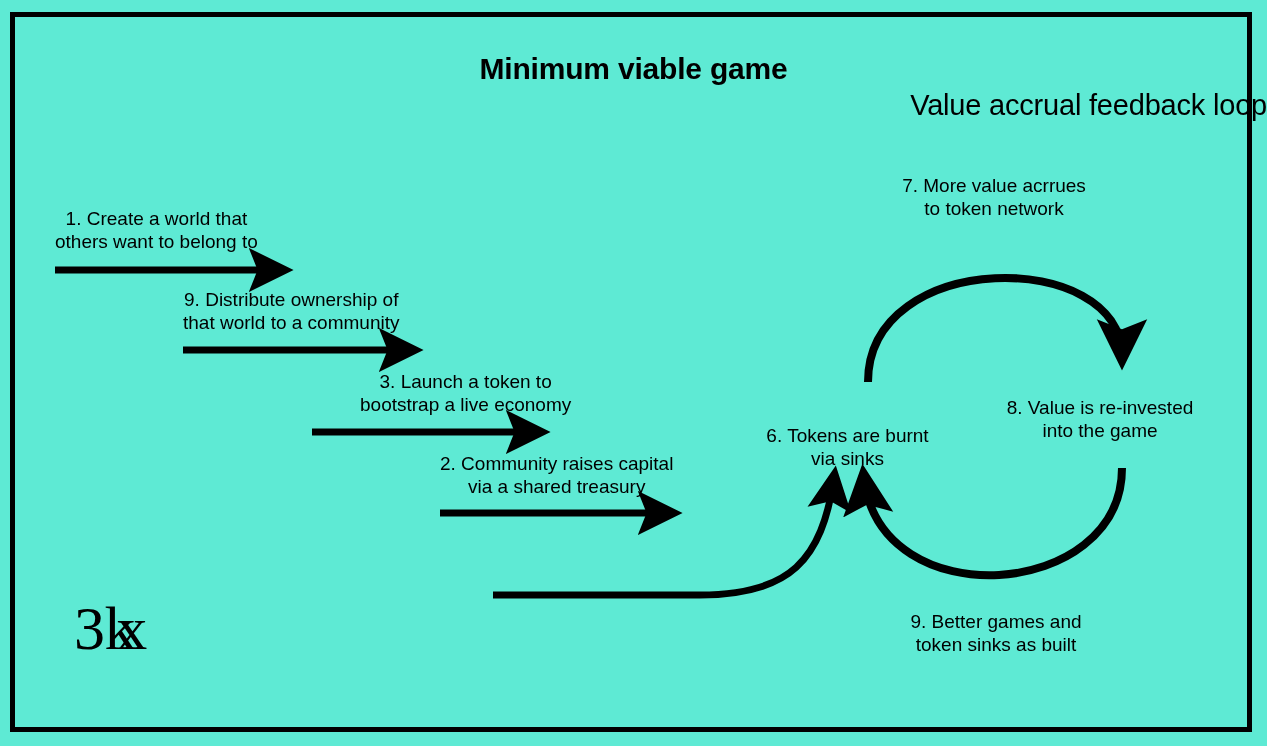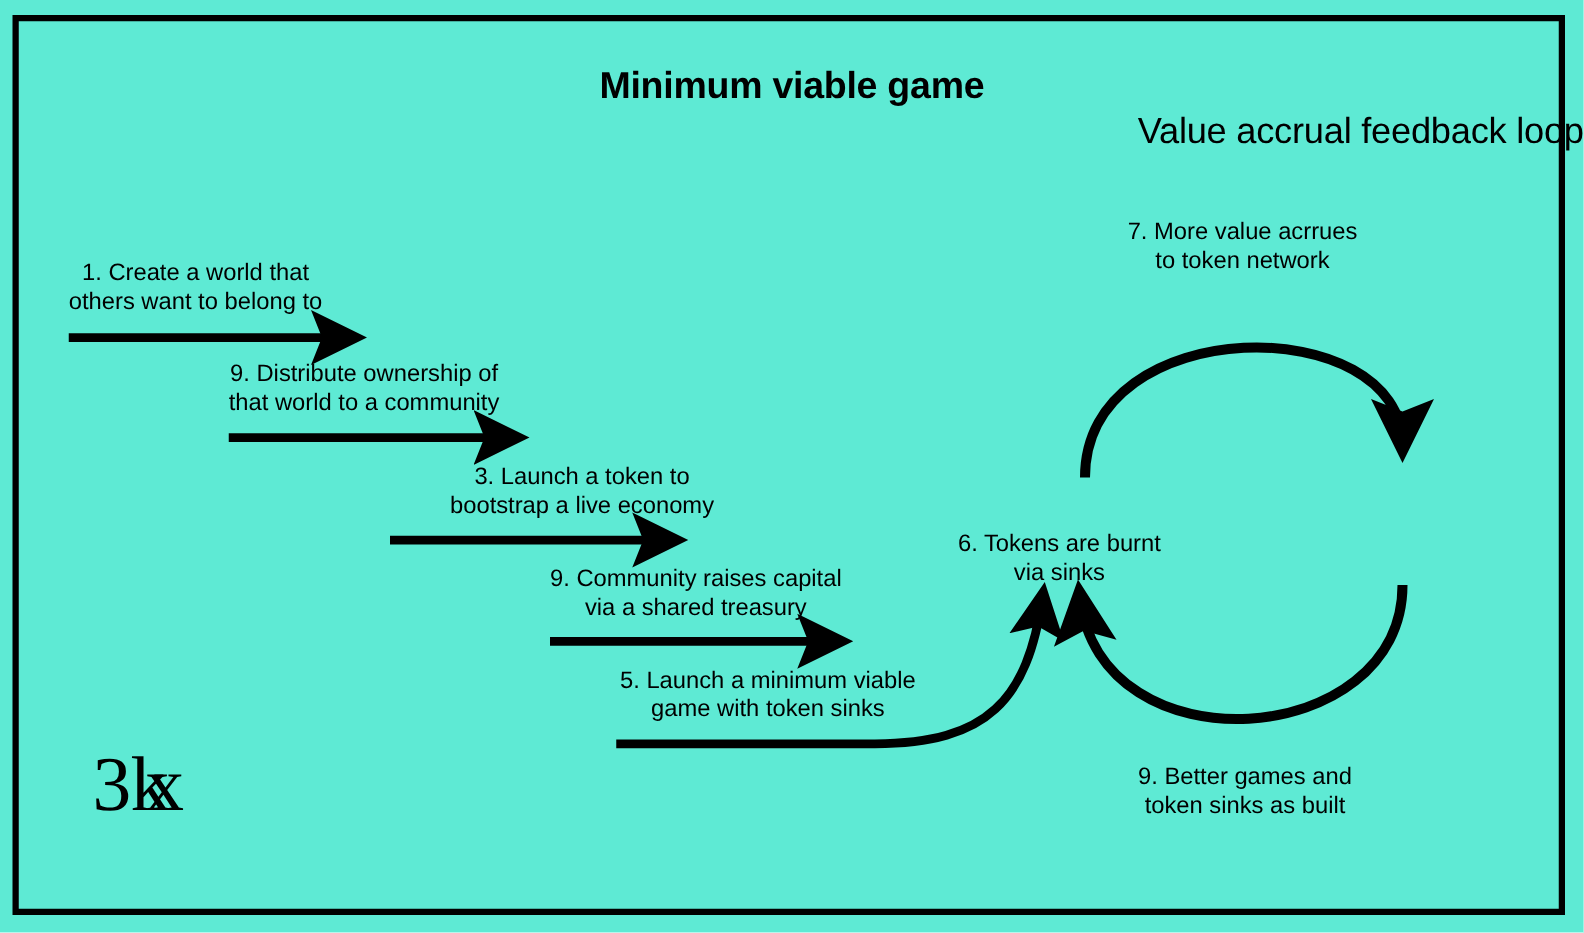--- a/index.html
+++ b/index.html
@@ -109,32 +109,32 @@
 
   <div class="step-label align-left" style="left:55px; top:207px;">1. Create a world that
 others want to belong to</div>
 
   <div class="step-label align-left" style="left:183px; top:288px;">9. Distribute ownership of
 that world to a community</div>
 
   <div class="step-label align-left" style="left:328px; top:370px;margin-left:32px;">3. Launch a token to
 bootstrap a live economy</div>
 
-  <div class="step-label align-left" style="left:440px; top:452px;">9. Community raises capital
+  <div class="step-label align-left" style="left:440px; top:452px;">2. Community raises capital
 via a shared treasury</div>
 
-  <div class="step-label align-left" style="left:496px; top:533px;">5. Launch a minimum viable
-game with token sinks</div>
 
   <div class="step-label align-center" style="left:760px; top:396px; width:175px;margin-top:28px;">6. Tokens are burnt
 via sinks</div>
 
   <div class="step-label align-center" style="left:888px; top:174px; width:212px;">7. More value acrrues
 to token network</div>
 
+  <div class="step-label align-center" style="left:1000px; top:396px; width:200px;">8. Value is re-invested
+into the game</div>
 
   <div class="step-label align-center" style="left:898px; top:610px; width:196px;">9. Better games and
 token sinks as built</div>
 
   <div class="logo">
     <span class="lk">3k</span><span class="xx">x</span>
   </div>
 
 </div>
 

